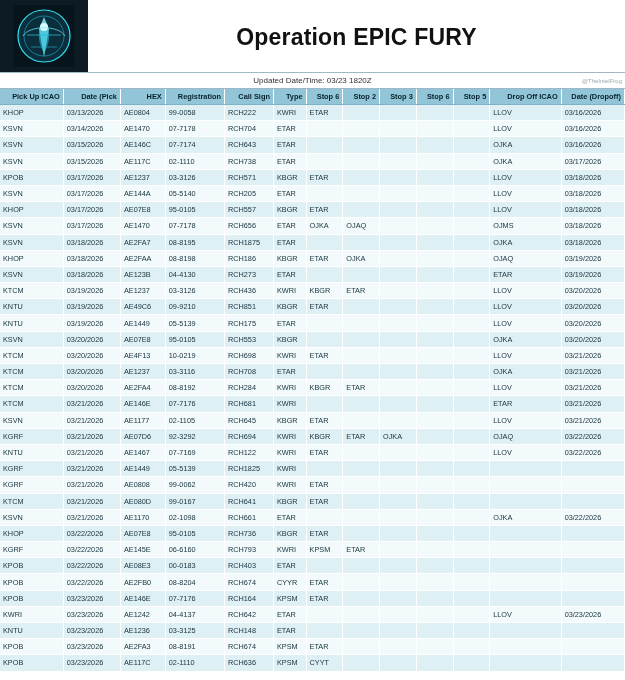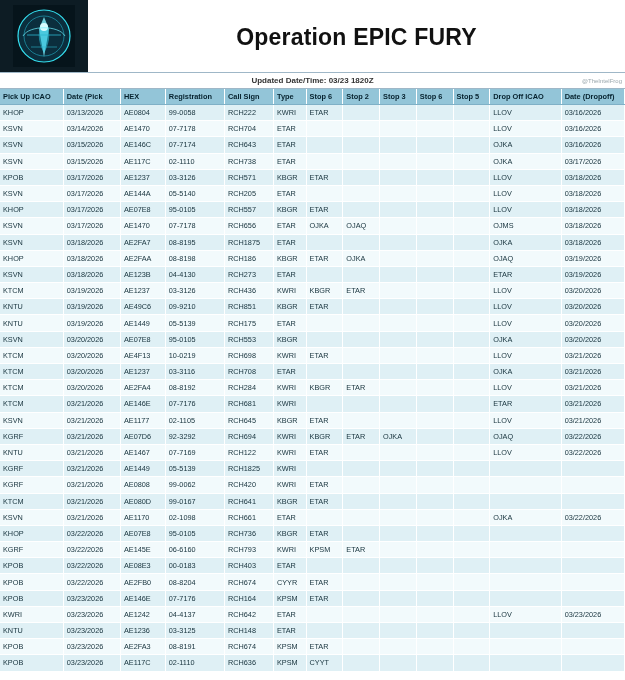--- a/index.html
+++ b/index.html
@@ -47,40 +47,40 @@
   .subbar{
     display:flex;align-items:center;
     height:15px;
     background:#ffffff;
     border-bottom:1px solid #9fb7c7;
     position:relative;
   }
   .subbar .updated{
     position:absolute;left:0;right:0;
     text-align:center;
-    font-size:8px;color:#333;font-weight:bold;
+    font-size:8px;color:#333;
   }
   .subbar .credit{
     position:absolute;right:3px;
     font-size:6px;color:#9aa7ad;
   }
 
   
   table{
     border-collapse:collapse;
     width:625px;
     table-layout:fixed;
     font-size:7.3px;
   }
   thead th{
     background:#93c5d8;
     color:#06222e;
     font-weight:bold;
     font-size:7.4px;
-    text-align:left;
+    text-align:right;
     padding:2px 3px;
     border-right:1px solid #ffffff;
     border-bottom:1px solid #7fb0c6;
     height:11px;
     white-space:nowrap;
     overflow:hidden;
   }
   tbody td{
     padding:1px 3px;
     height:13.2px;

